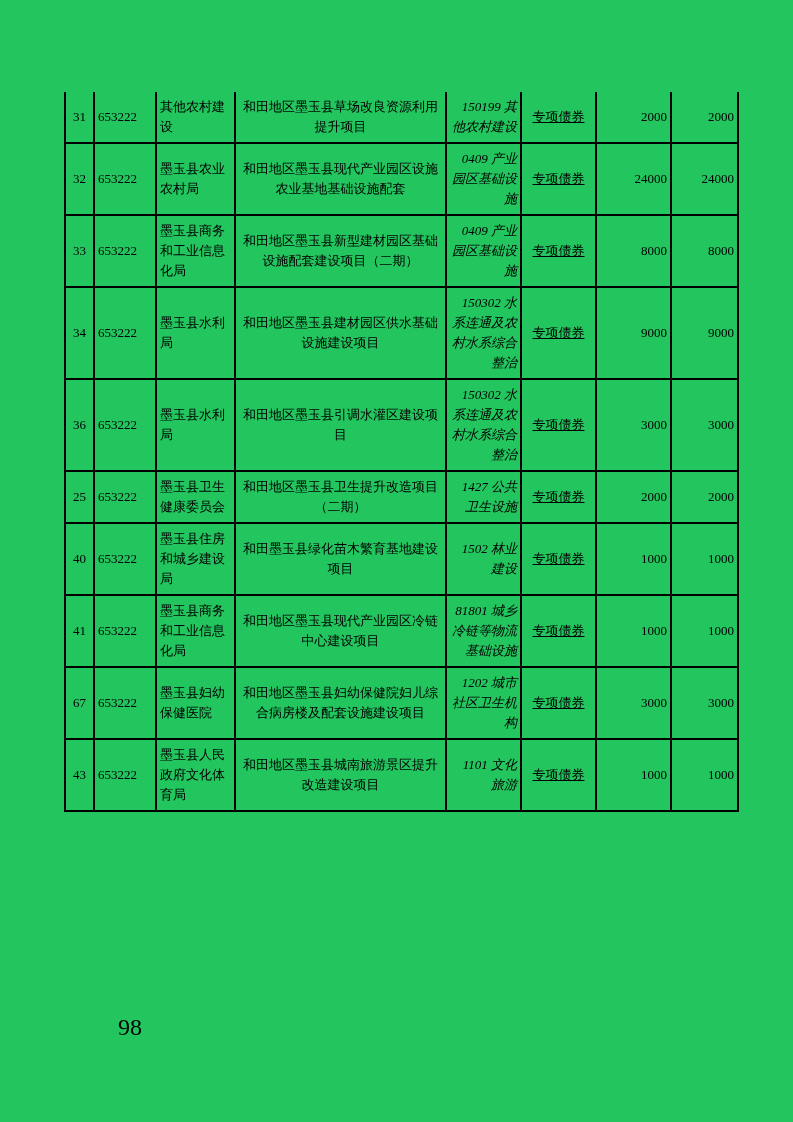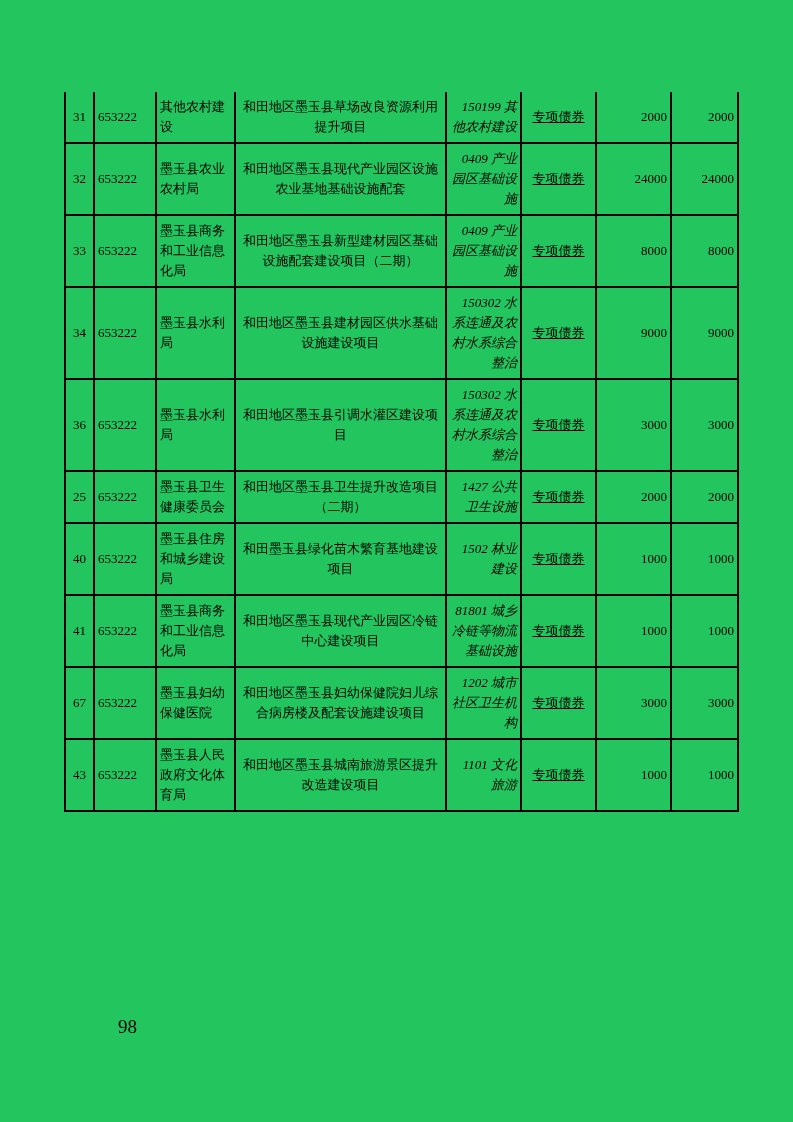--- a/index.html
+++ b/index.html
@@ -40,21 +40,21 @@
   td.c-code    { text-align: left;  padding-left: 4px; }
   td.c-dept    { text-align: left;  padding-left: 4px; padding-right: 2px; }
   td.c-project { text-align: center;  padding-left: 4px; padding-right: 2px; }
   td.c-category{ text-align: right;  padding-left: 3px; padding-right: 1px; font-style: italic; }
   td.c-bond    { text-align: center; text-decoration: underline; }
   td.c-amount  { text-align: right; padding-right: 2px; }
   .page-number {
     position: absolute;
     left: 118px;
     top: 1014px;
-    font-size: 19px;
+    font-size: 24px;
     line-height: 26px;
   }
 </style>
 </head>
 <body>
 
 <div class="page">
 
   <table class="bond-table">
     <colgroup>

